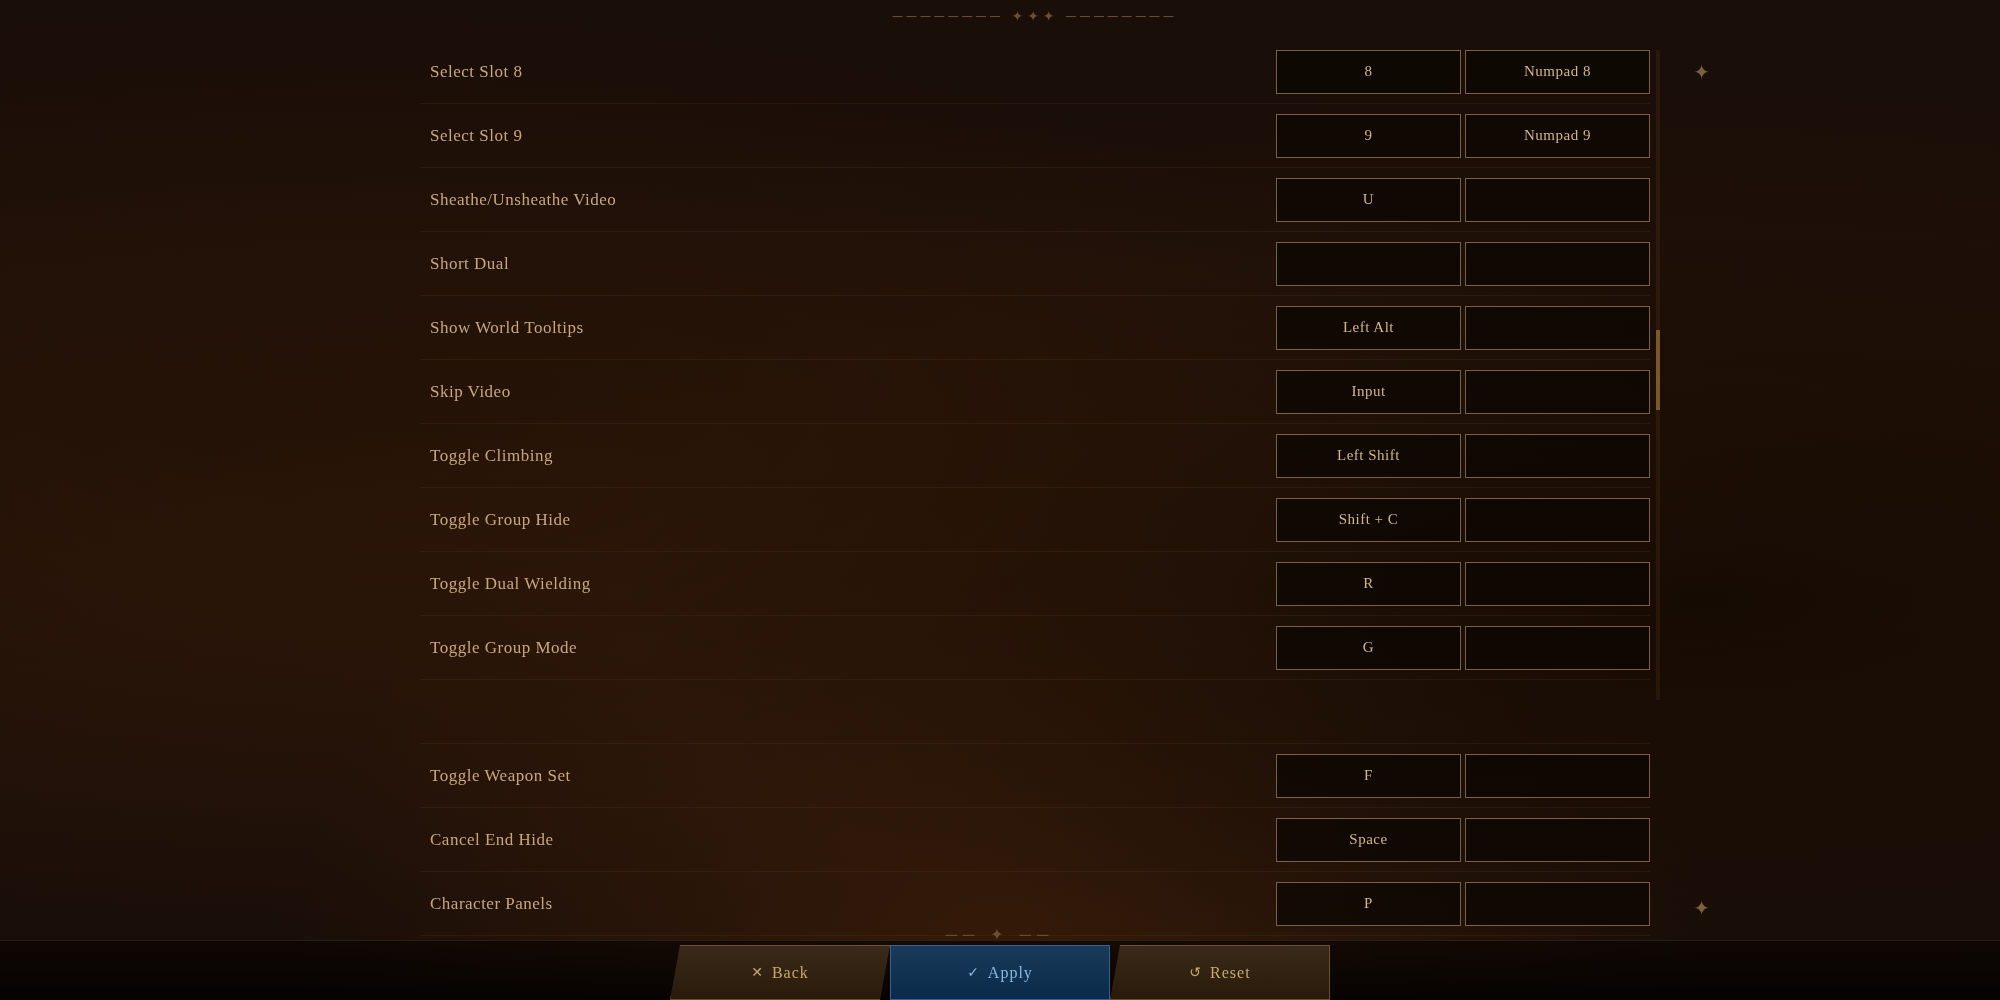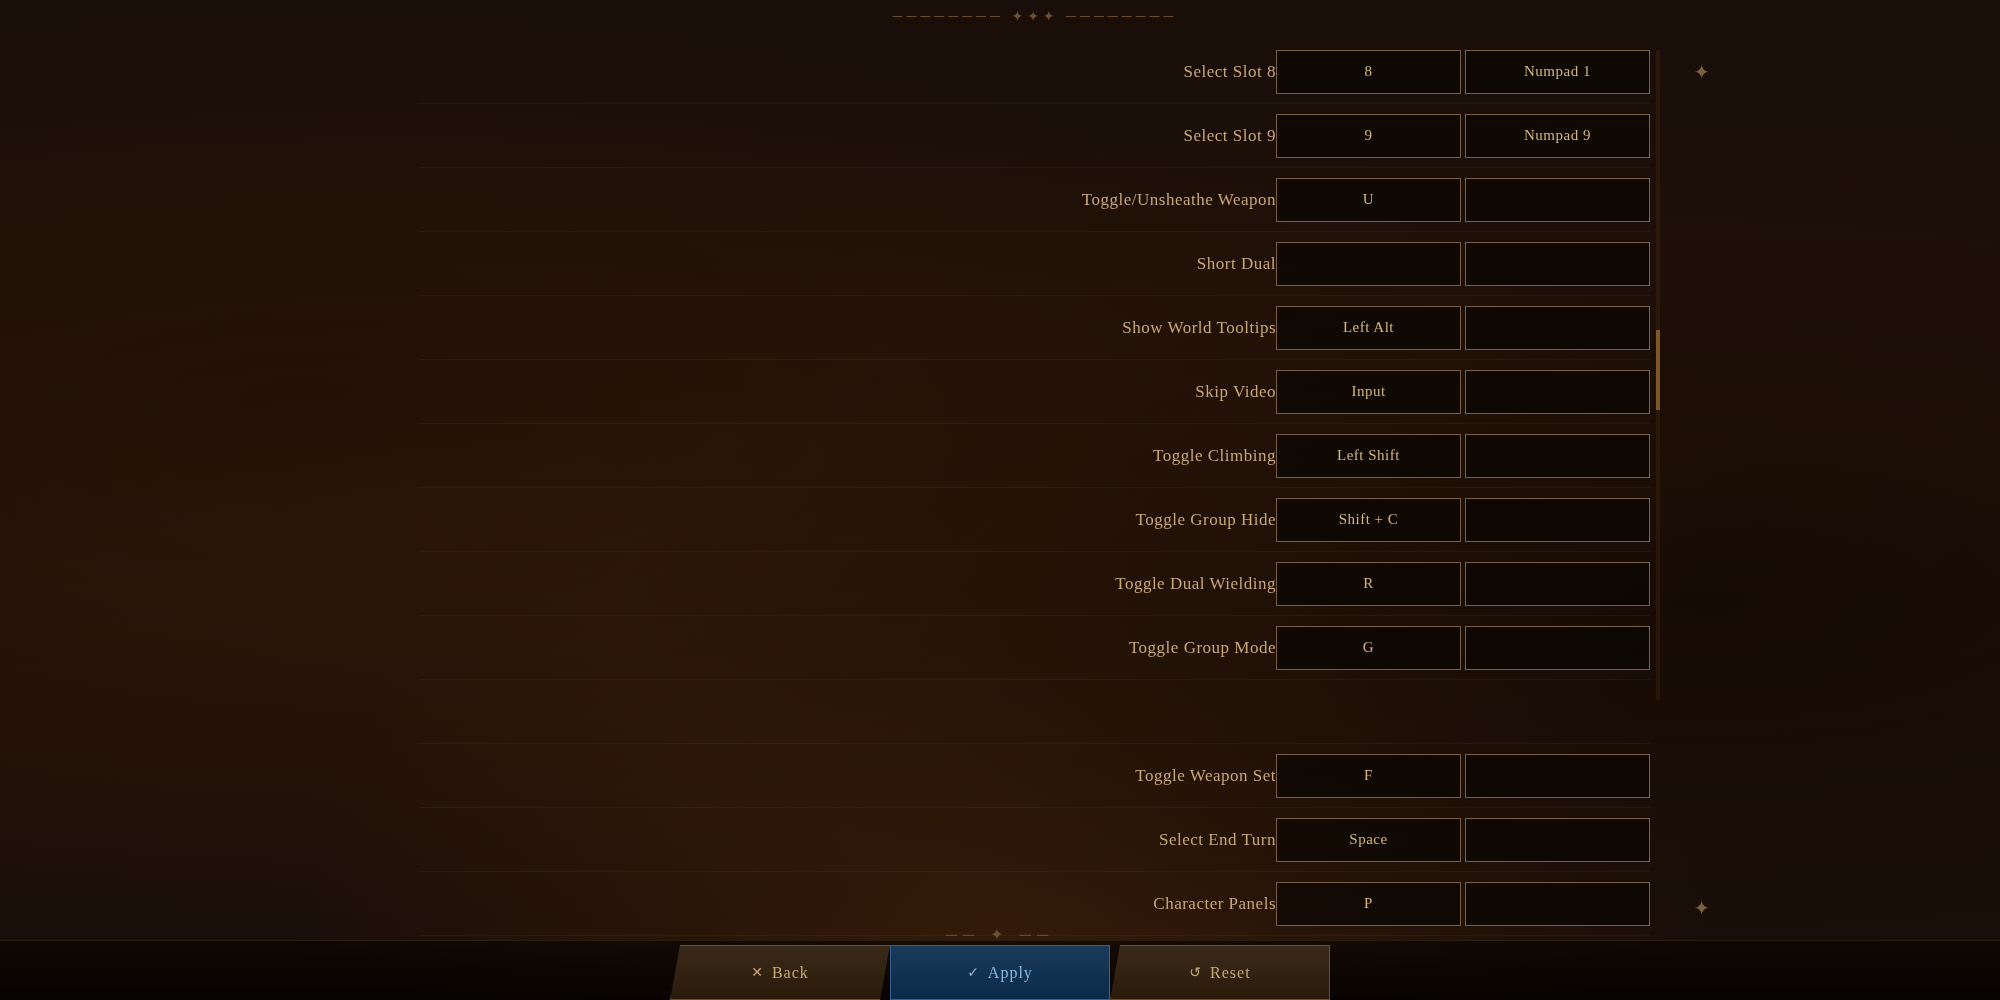--- a/index.html
+++ b/index.html
@@ -41,21 +41,20 @@
       flex: 1;
       overflow: hidden;
       padding: 10px 0;
     }
 
     .keybind-row {
       display: flex;
       align-items: center;
       height: 64px;
       border-bottom: 1px solid rgba(100,70,30,0.2);
-      text-align: right;
     }
 
     .action-name {
       flex: 1;
       font-size: 17px;
       color: #c8a87a;
       padding-left: 10px;
       font-family: 'Georgia', serif;
       letter-spacing: 0.5px;
     }
@@ -204,32 +203,32 @@
 </div>
 
 <div class="main-container">
   <div style="height:30px;"></div>
   <div class="keybind-list">
 
   <div class="keybind-row">
         <div class="action-name">Select Slot 8</div>
         <div class="key-bindings">
           <div class="key-slot">8</div>
-          <div class="key-slot">Numpad 1</div>
+          <div class="key-slot">Numpad 8</div>
         </div>
       </div>
       <div class="keybind-row">
         <div class="action-name">Select Slot 9</div>
         <div class="key-bindings">
           <div class="key-slot">9</div>
           <div class="key-slot">Numpad 9</div>
         </div>
       </div>
       <div class="keybind-row">
-        <div class="action-name">Toggle/Unsheathe Weapon</div>
+        <div class="action-name">Sheathe/Unsheathe Video</div>
         <div class="key-bindings">
           <div class="key-slot">U</div>
           <div class="key-slot empty"></div>
         </div>
       </div>
       <div class="keybind-row">
         <div class="action-name">Short Dual</div>
         <div class="key-bindings">
           <div class="key-slot empty"></div>
           <div class="key-slot empty"></div>
@@ -280,21 +279,21 @@
       <div class="keybind-row">
       </div>
       <div class="keybind-row">
         <div class="action-name">Toggle Weapon Set</div>
         <div class="key-bindings">
           <div class="key-slot">F</div>
           <div class="key-slot empty"></div>
         </div>
       </div>
       <div class="keybind-row">
-        <div class="action-name">Select End Turn</div>
+        <div class="action-name">Cancel End Hide</div>
         <div class="key-bindings">
           <div class="key-slot">Space</div>
           <div class="key-slot empty"></div>
         </div>
       </div>
       <div class="keybind-row">
         <div class="action-name">Character Panels</div>
         <div class="key-bindings">
           <div class="key-slot">P</div>
           <div class="key-slot empty"></div>

